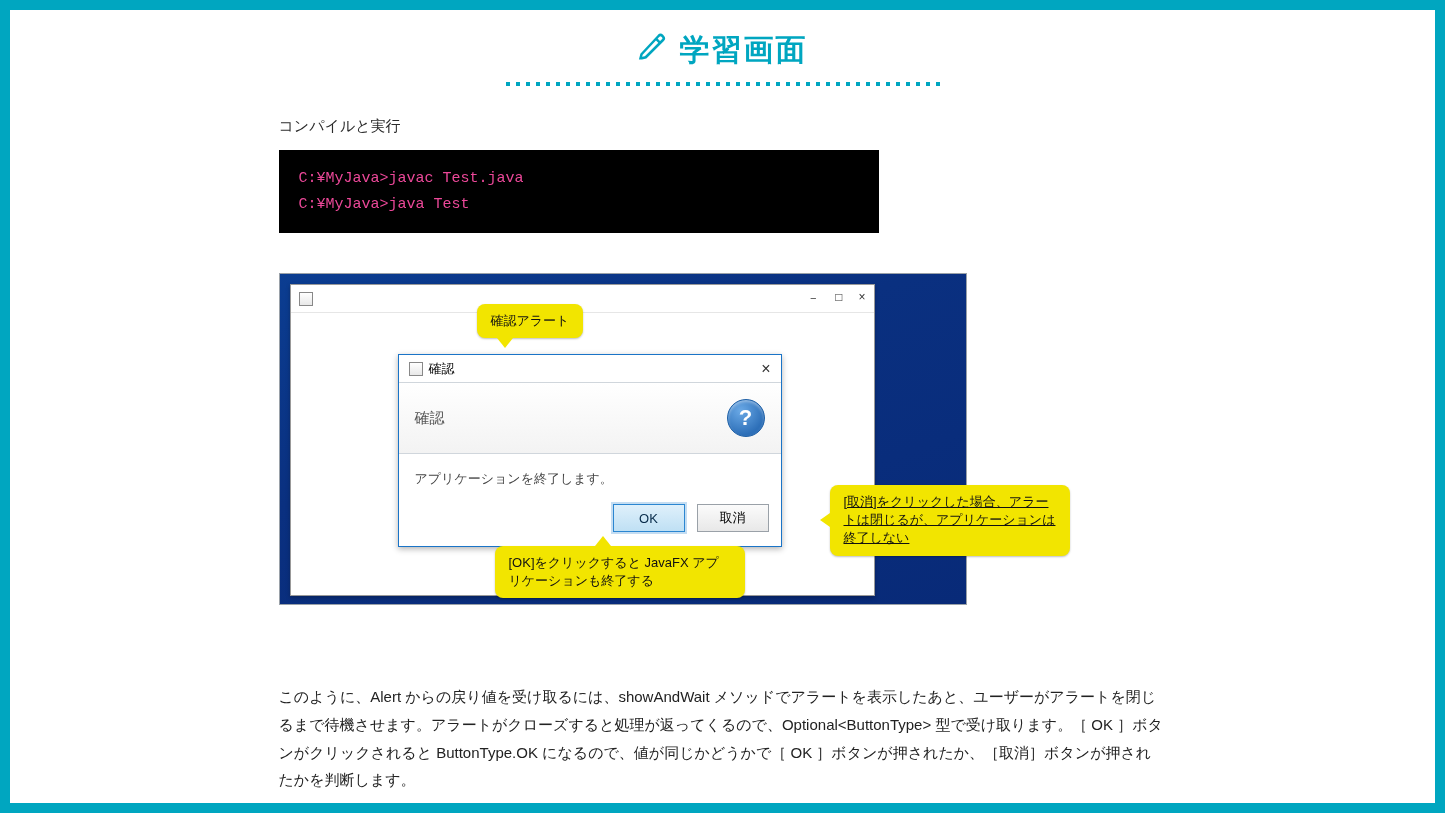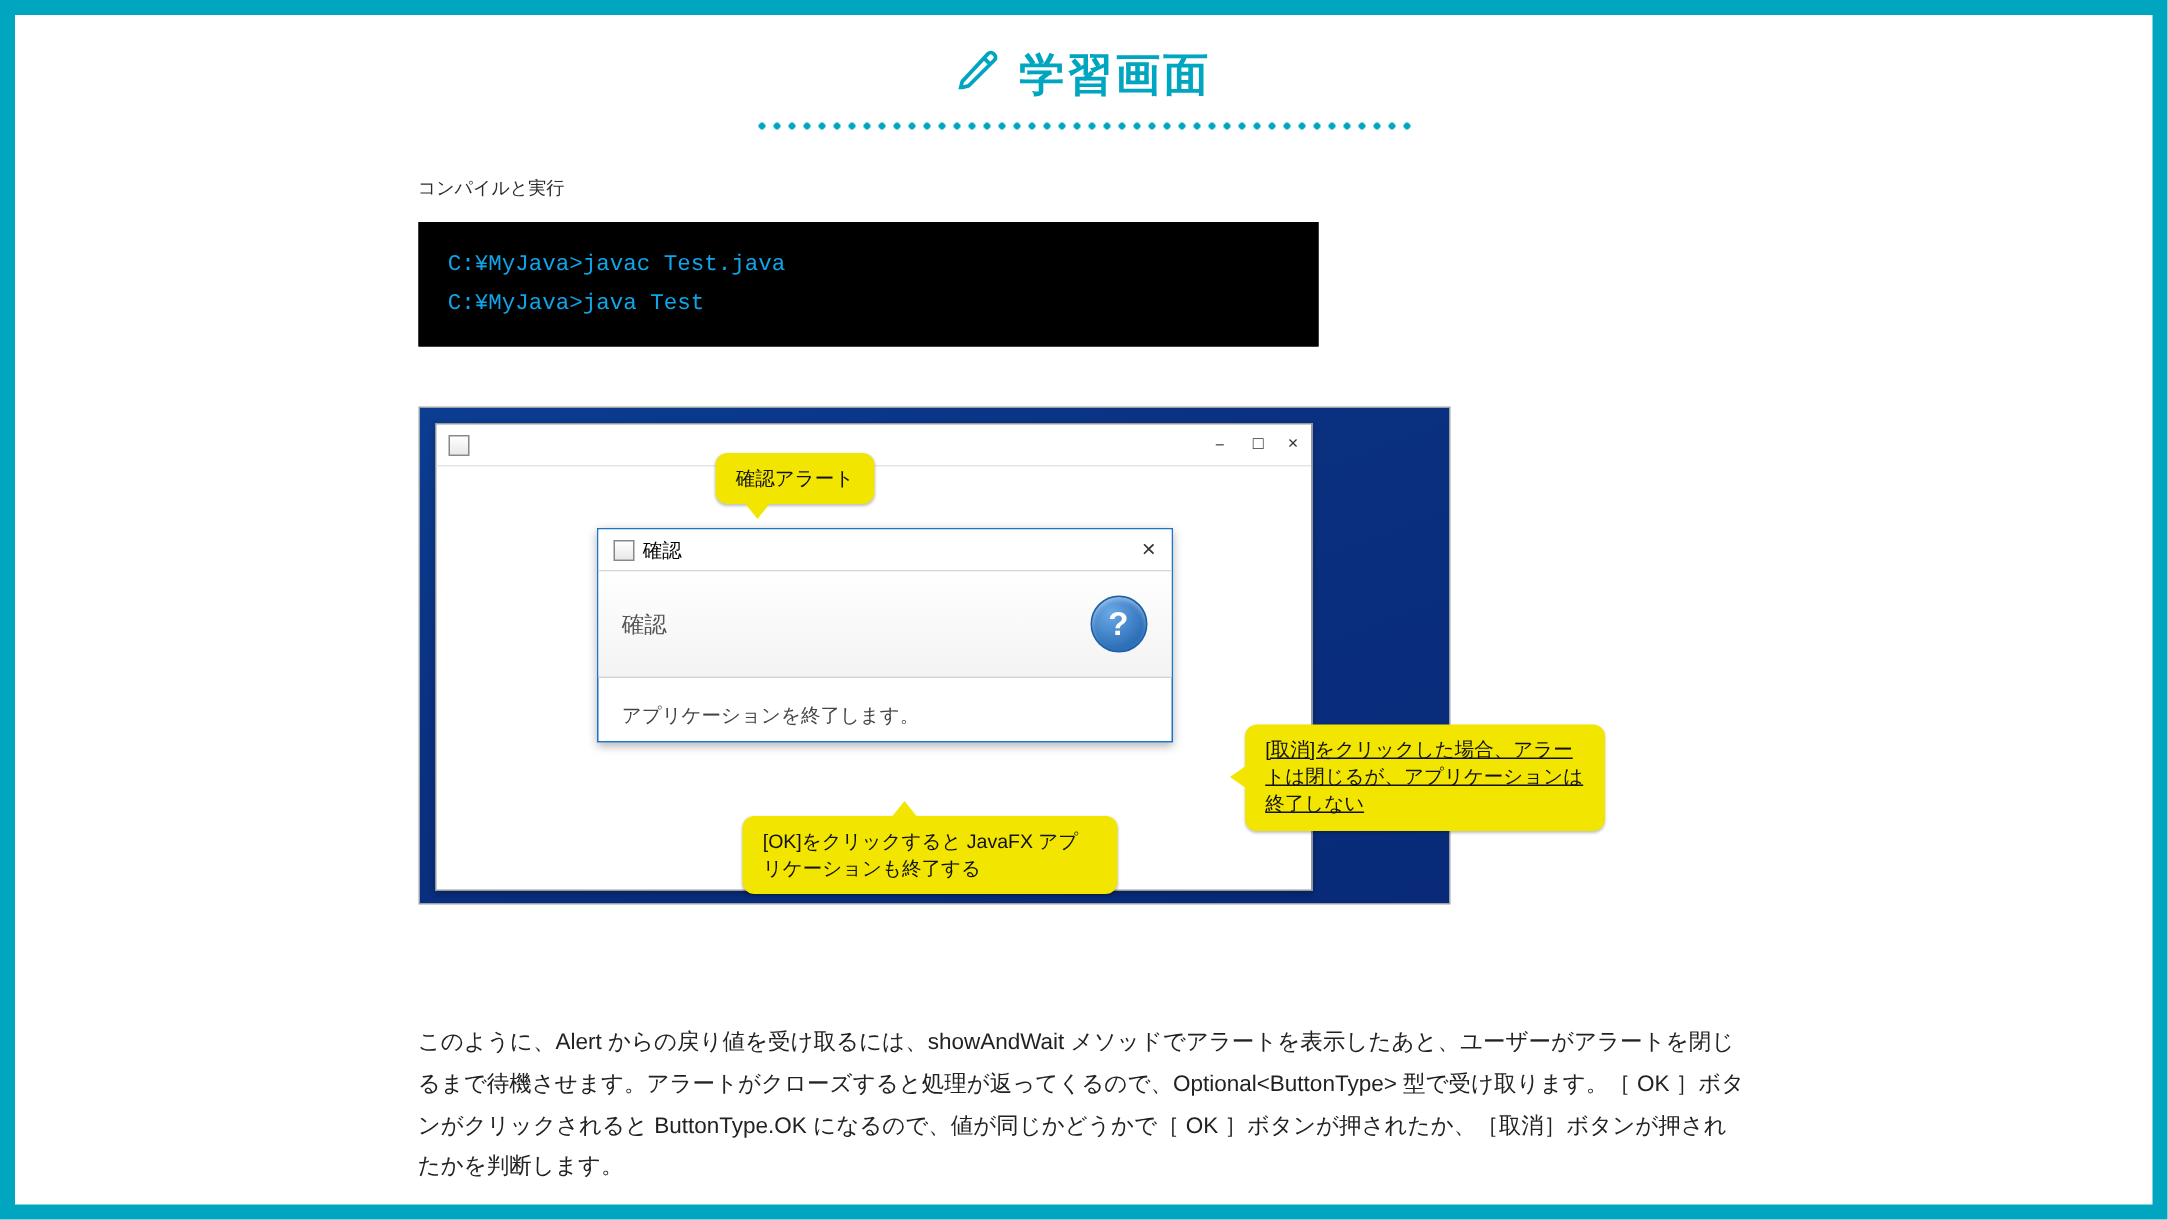--- a/index.html
+++ b/index.html
@@ -26,25 +26,25 @@
     height: 10px;
     background-image: radial-gradient(circle, #00a6c0 2.3px, transparent 2.3px);
     background-size: 10px 10px;
     background-repeat: repeat-x;
   }
   .content {
     width: 888px;
     margin: 28px auto 0 auto;
   }
   .section-label {
-    font-size: 12px; color: #2b2b2b;
+    font-size: 15px; color: #2b2b2b;
     margin-bottom: 14px;
   }
   .console {
-    background: #000; color: #0ea5e9;
+    background: #000; color: #ec4899;
     font-family: "Courier New", monospace;
     font-size: 15px;
     padding: 14px 18px;
     width: 600px;
     line-height: 1.7;
     border: 2px solid #000;
   }
   .screenshot-wrap {
     margin-top: 40px;
     width: 688px;
@@ -223,20 +223,24 @@
           </span>
           <span class="dialog-close">×</span>
         </div>
         <div class="dialog-header">
           <span class="htxt">確認</span>
           <span class="q-icon">
             <span>?</span>
           </span>
         </div>
         <div class="dialog-body">アプリケーションを終了します。</div>
+        <div class="dialog-buttons">
+          <span class="jbtn ok">OK</span>
+          <span class="jbtn">取消</span>
+        </div>
       </div>
 
       <div id="callout1" class="callout tail-bottom">確認アラート</div>
       <div id="callout2" class="callout tail-top">[OK]をクリックすると JavaFX アプリケーションも終了する</div>
       <div id="callout3" class="callout tail-left">[取消]をクリックした場合、アラートは閉じるが、アプリケーションは終了しない</div>
 
     </div>
 
     <div class="paragraph">このように、Alert からの戻り値を受け取るには、showAndWait メソッドでアラートを表示したあと、ユーザーがアラートを閉じるまで待機させます。アラートがクローズすると処理が返ってくるので、Optional&lt;ButtonType&gt; 型で受け取ります。［ OK ］ボタンがクリックされると ButtonType.OK になるので、値が同じかどうかで［ OK ］ボタンが押されたか、［取消］ボタンが押されたかを判断します。</div>
 

